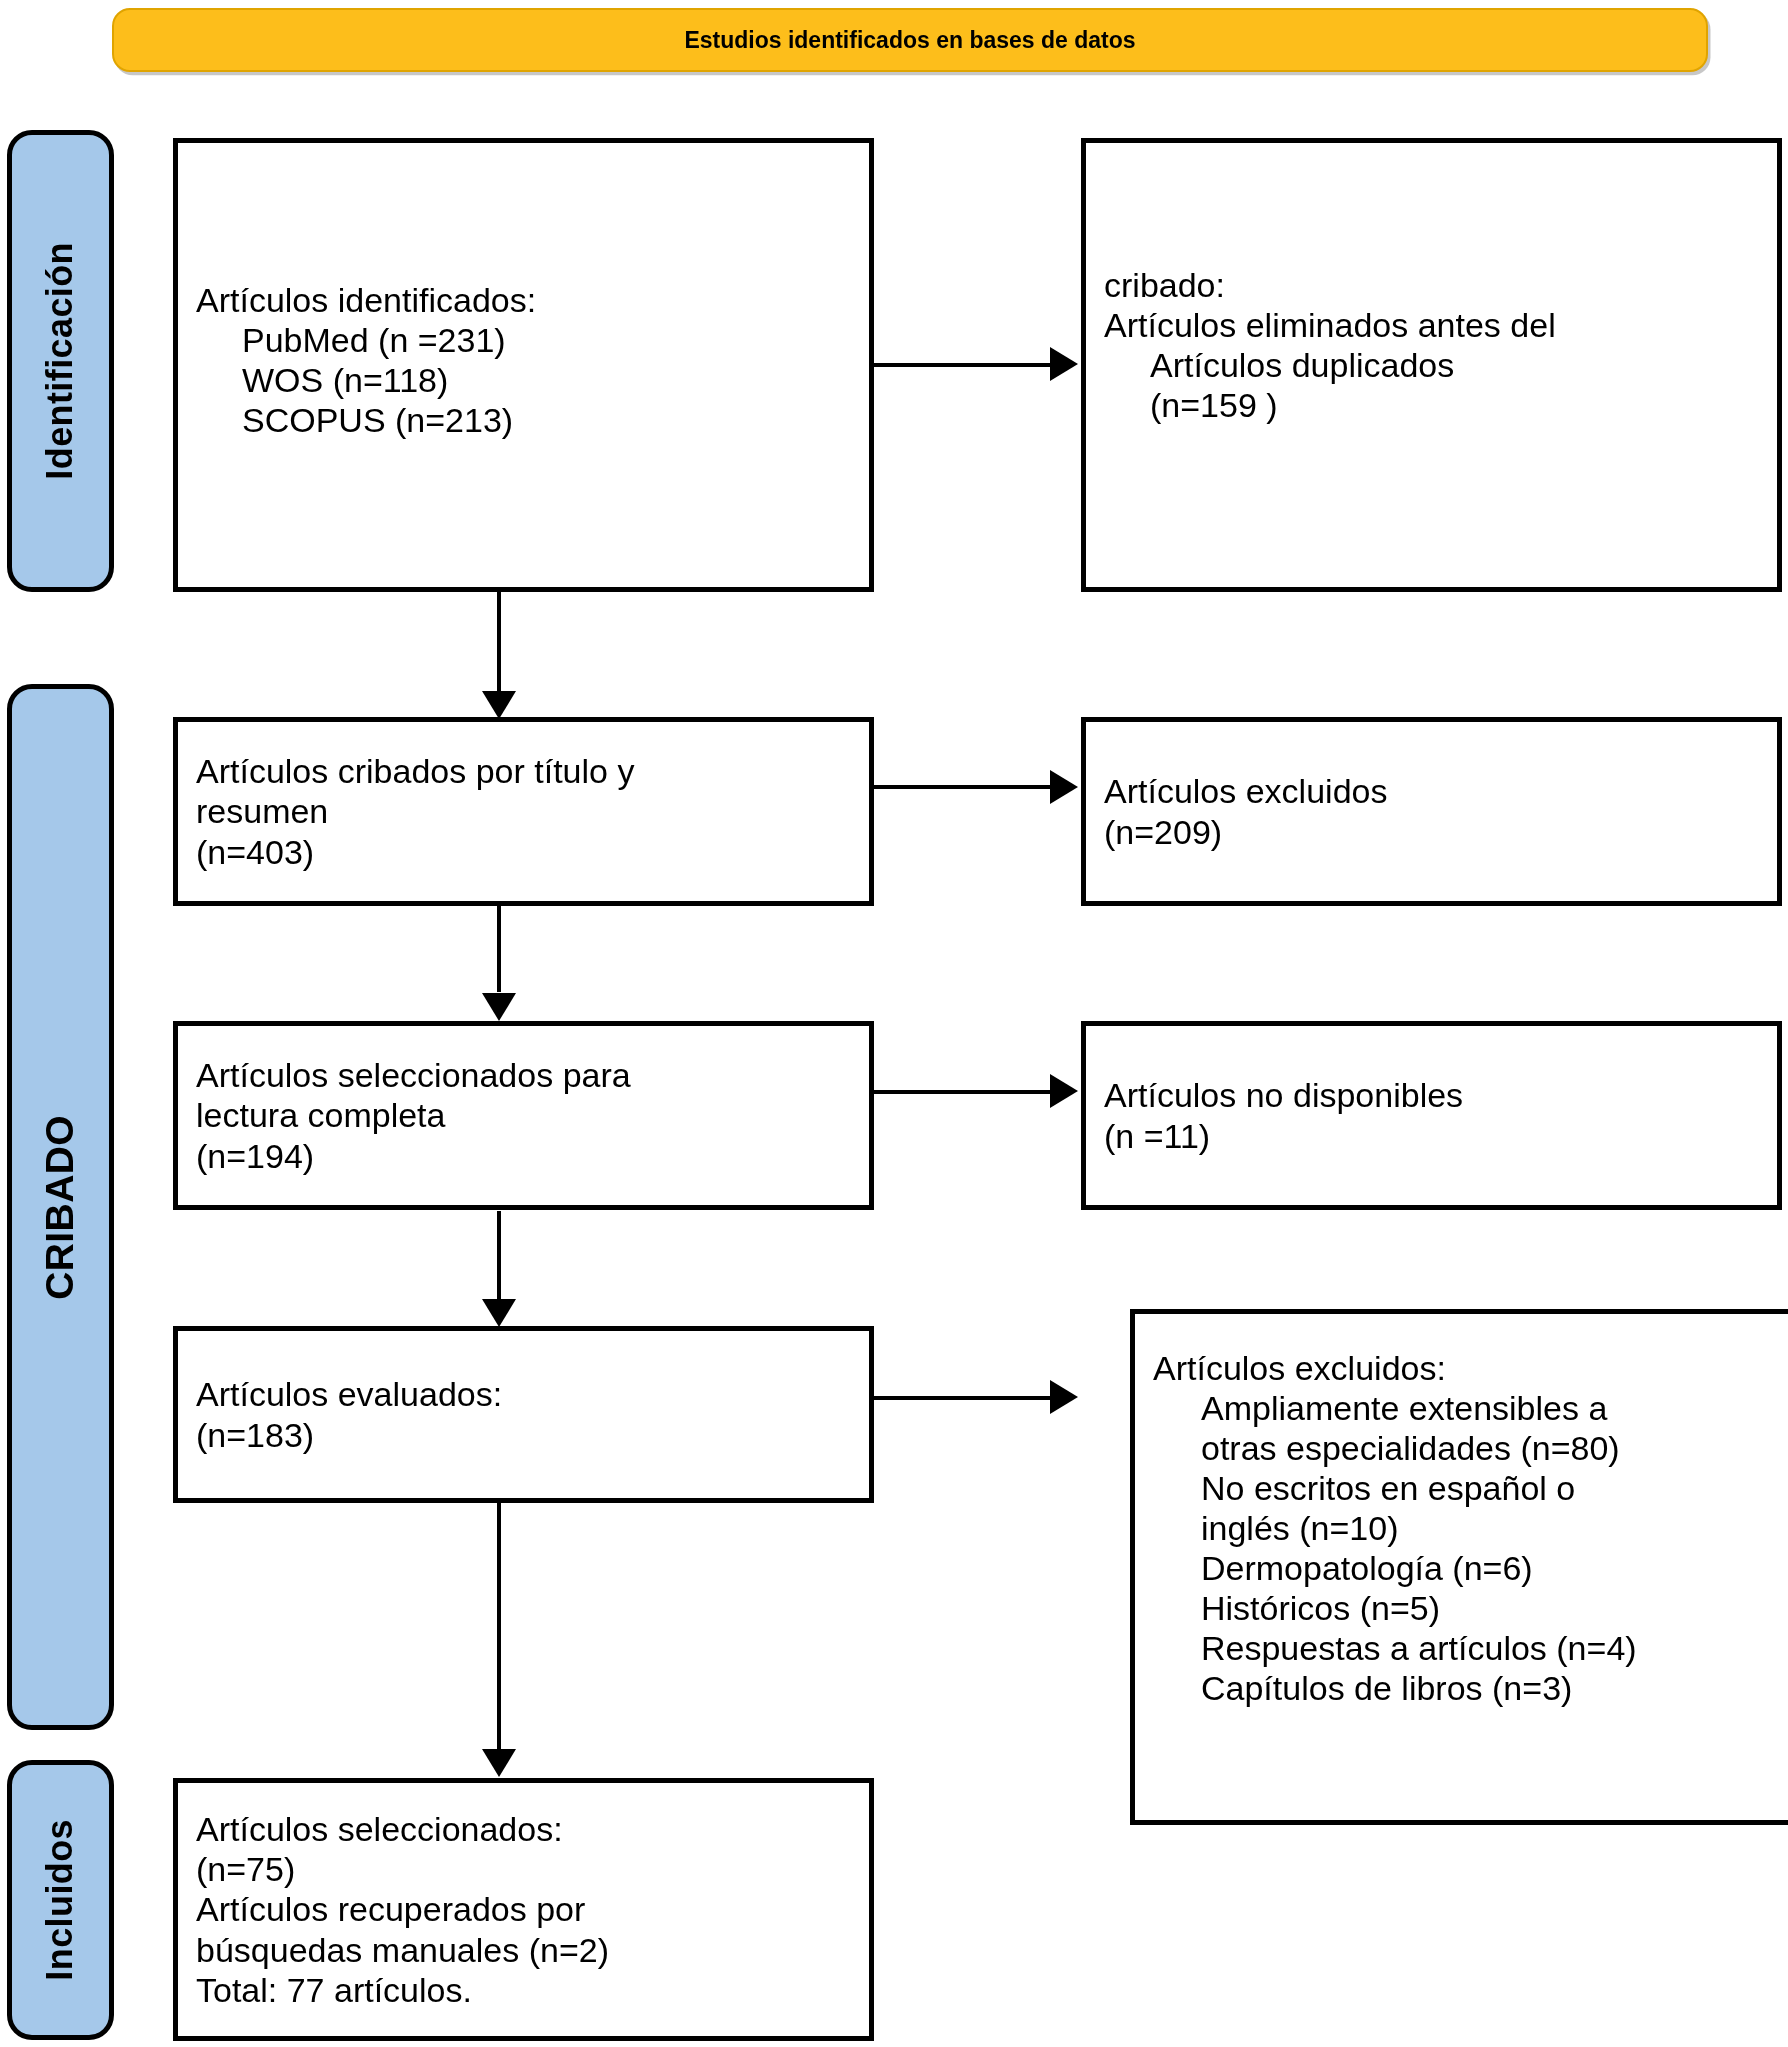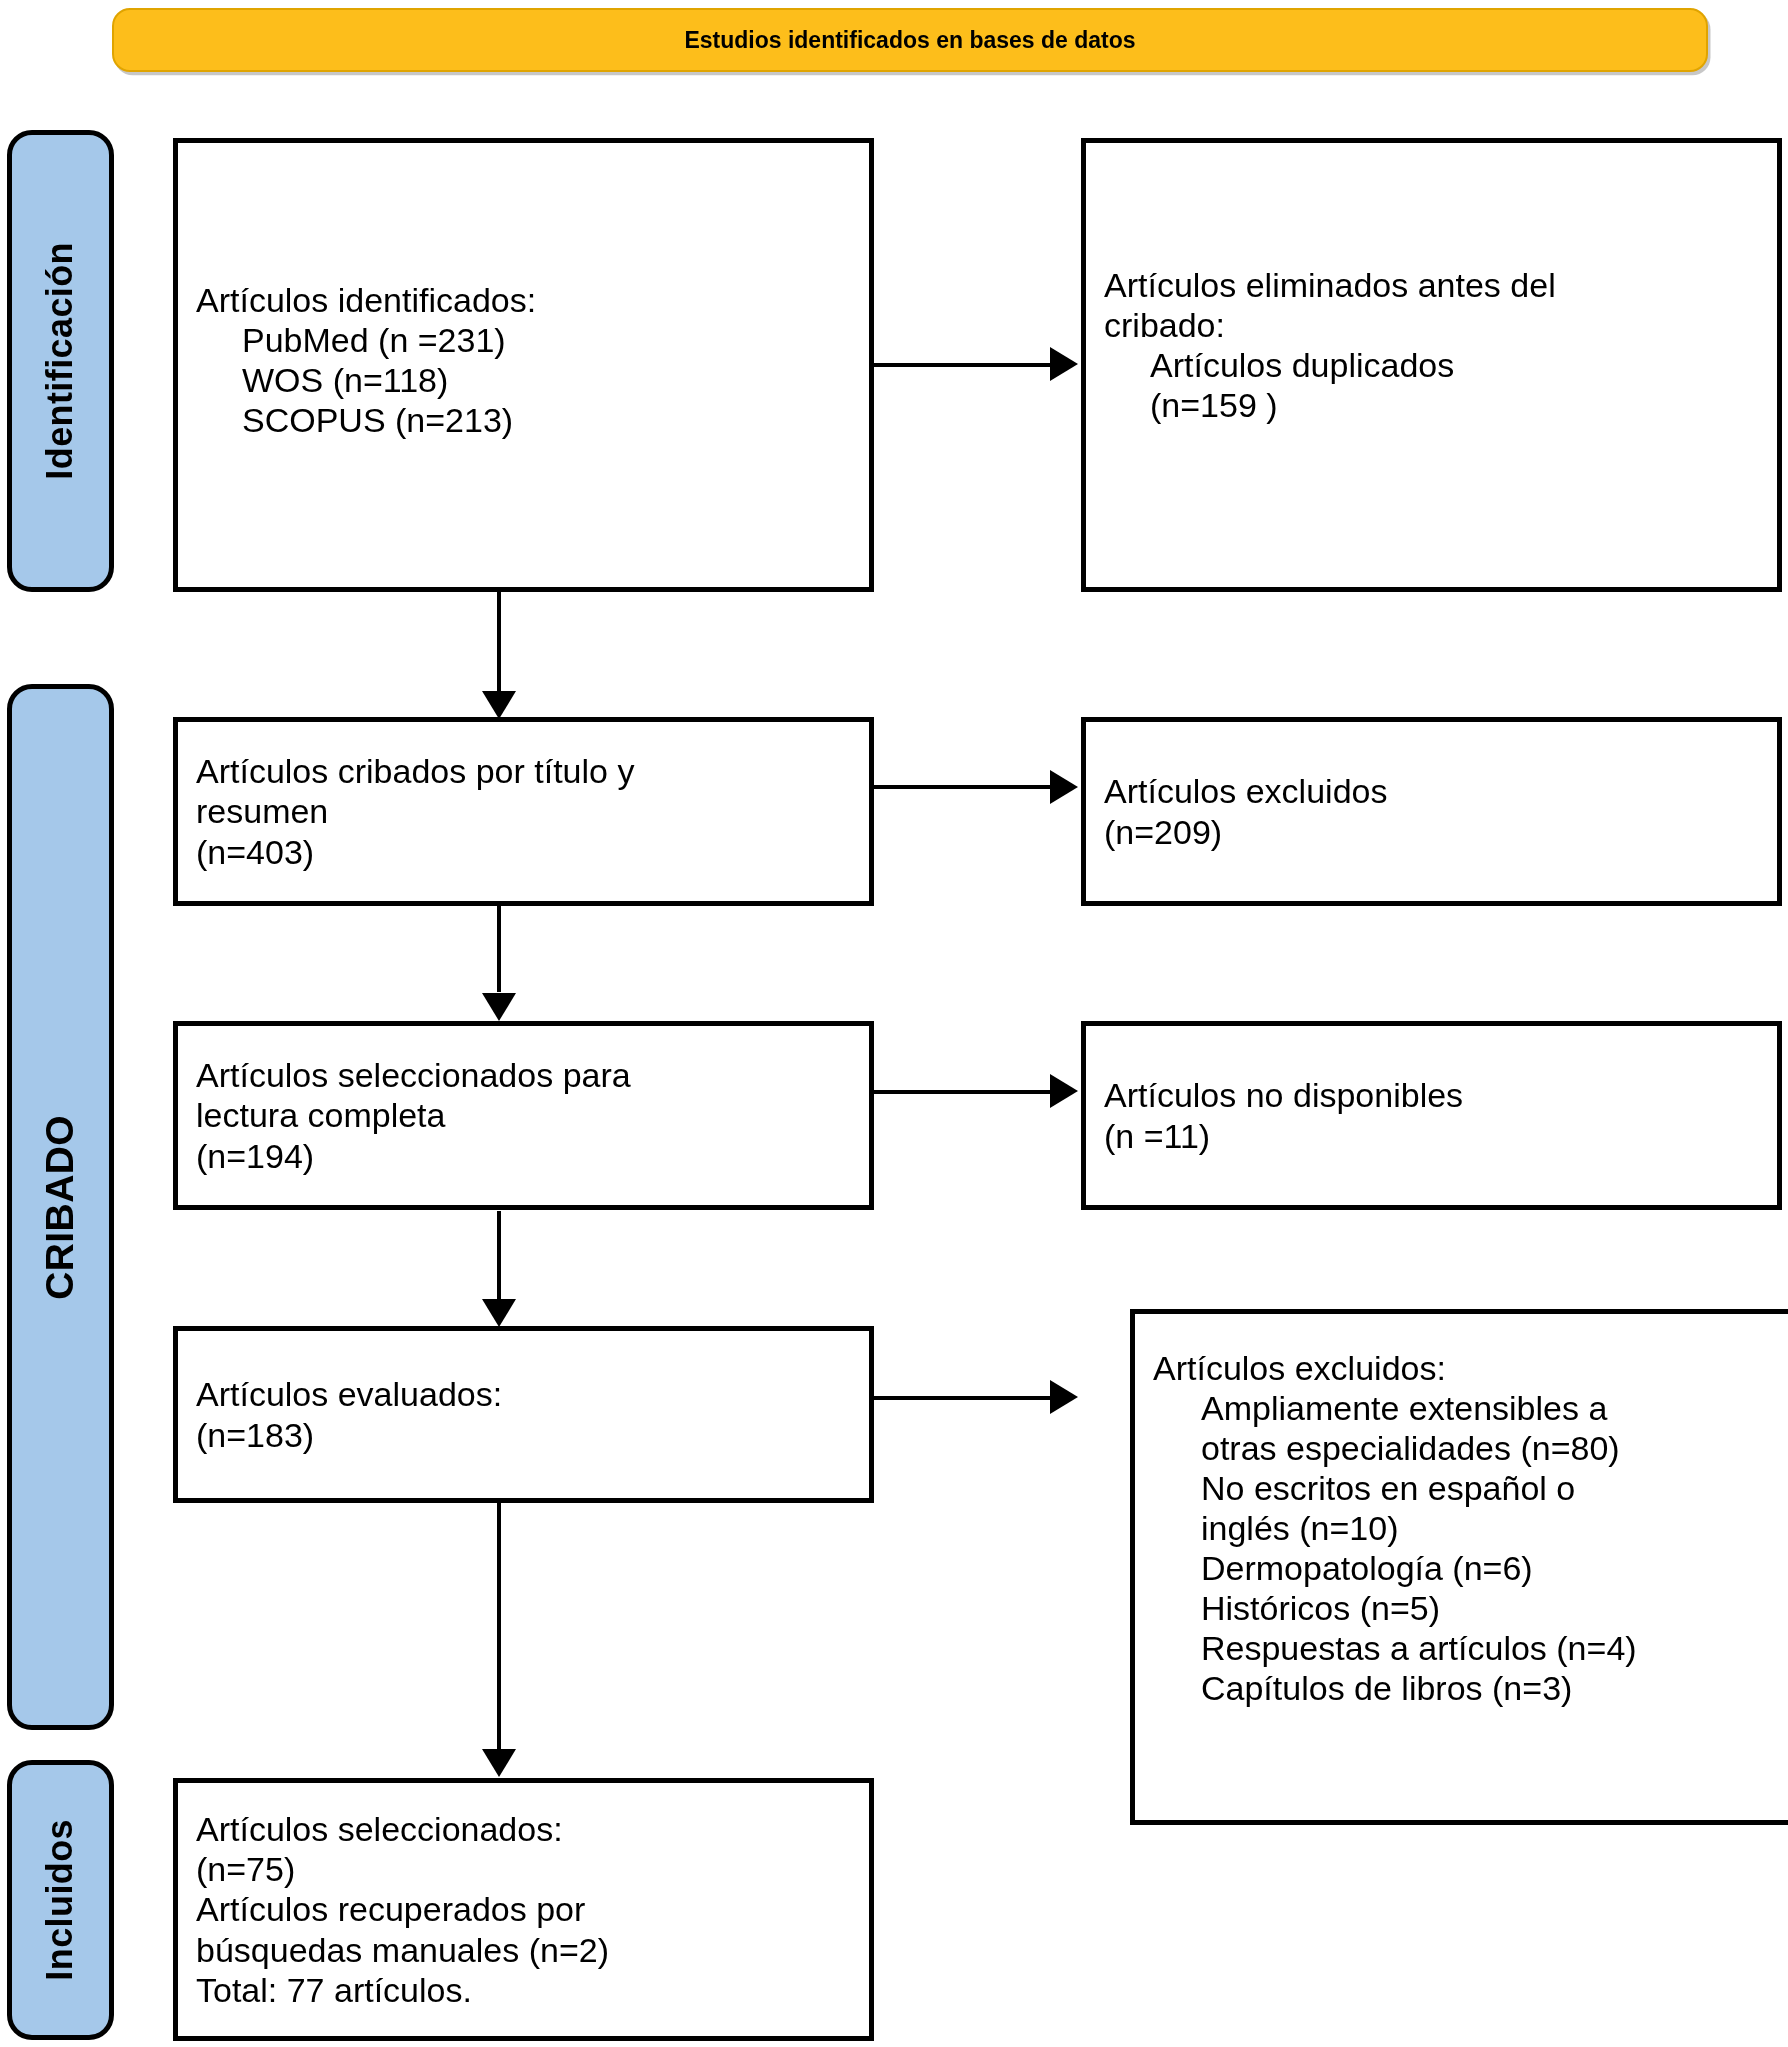--- a/index.html
+++ b/index.html
@@ -133,22 +133,22 @@
     <div style="margin-top:115px;">
       <div class="line">Artículos identificados:</div>
       <div class="line indent-1">PubMed (n =231)</div>
       <div class="line indent-1">WOS (n=118)</div>
       <div class="line indent-1">SCOPUS (n=213)</div>
     </div>
   </div>
 
   <div class="box top-align" style="left:1081px; top:138px; width:701px; height:454px;">
     <div style="margin-top:100px;">
+      <div class="line">cribado:</div>
       <div class="line">Artículos eliminados antes del</div>
-      <div class="line">cribado:</div>
       <div class="line indent-1">Artículos duplicados</div>
       <div class="line indent-1">(n=159 )</div>
     </div>
   </div>
 
   <div class="h-line" style="left:873px; top:363px; width:177px;"></div>
   <div class="arrow-right" style="left:1050px; top:347px;"></div>
 
   <div class="v-line" style="left:497px; top:592px; width:4.1px; height:99px;"></div>
   <div class="arrow-down" style="left:482px; top:691px;"></div>

